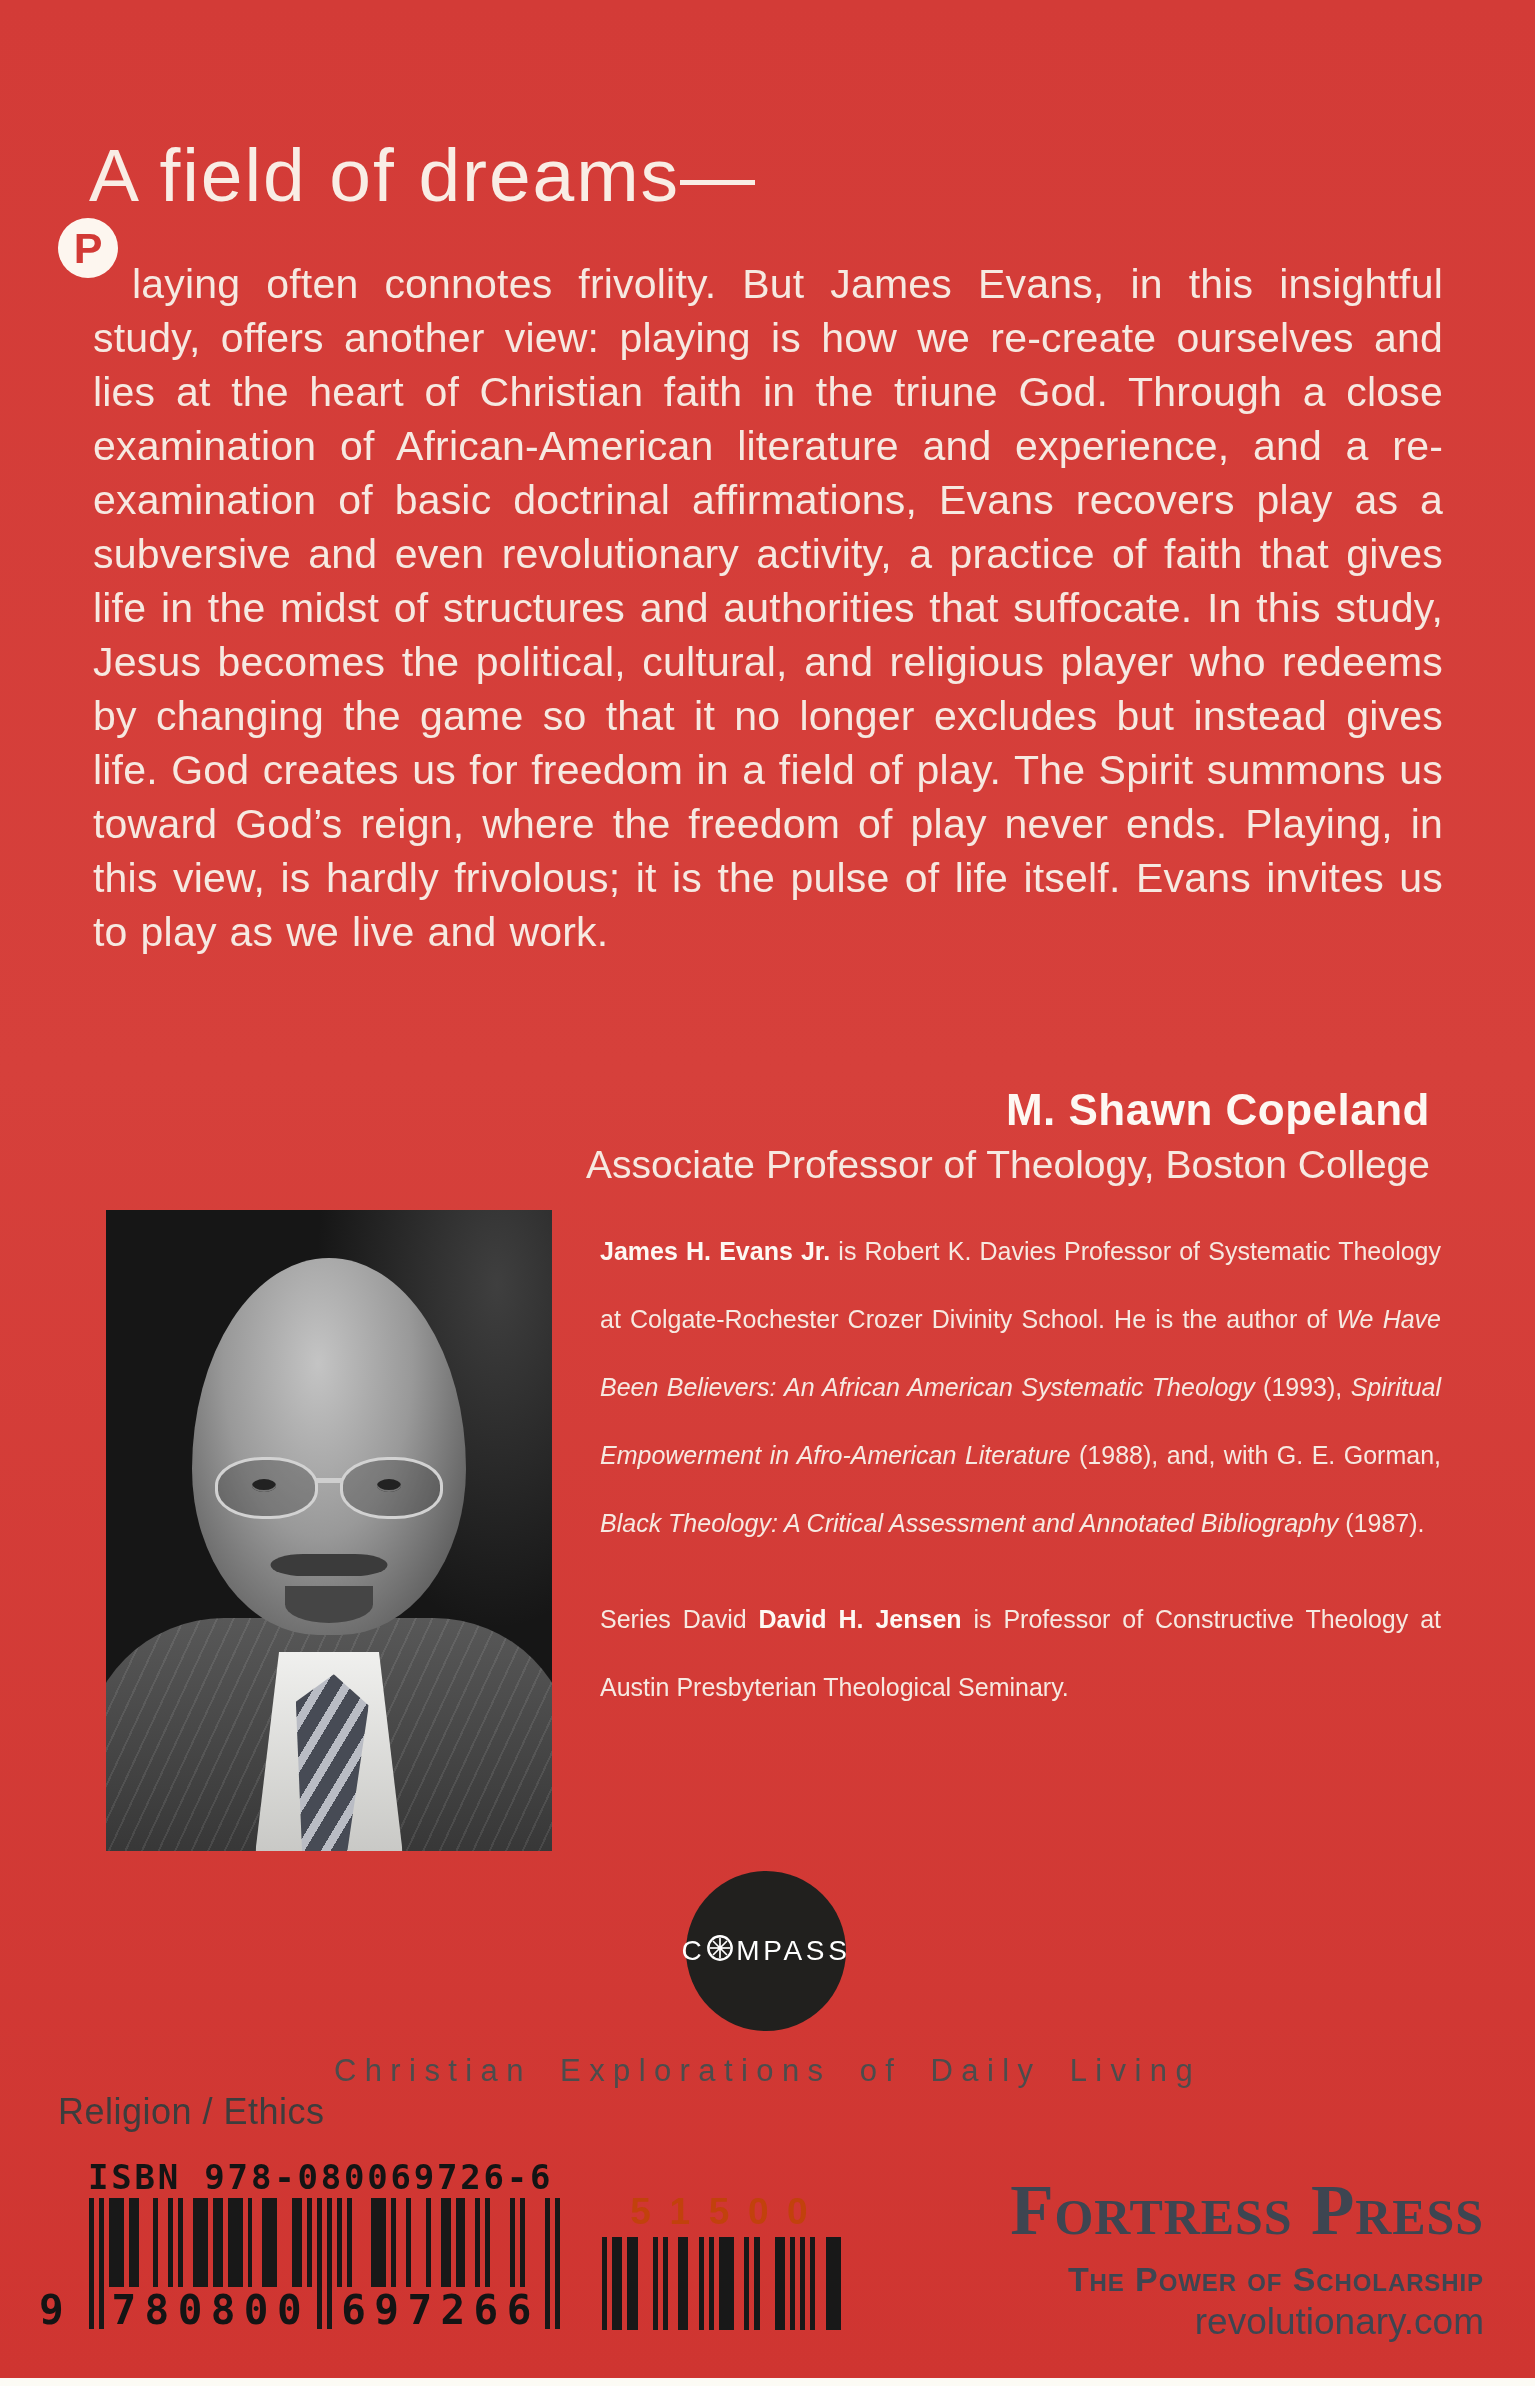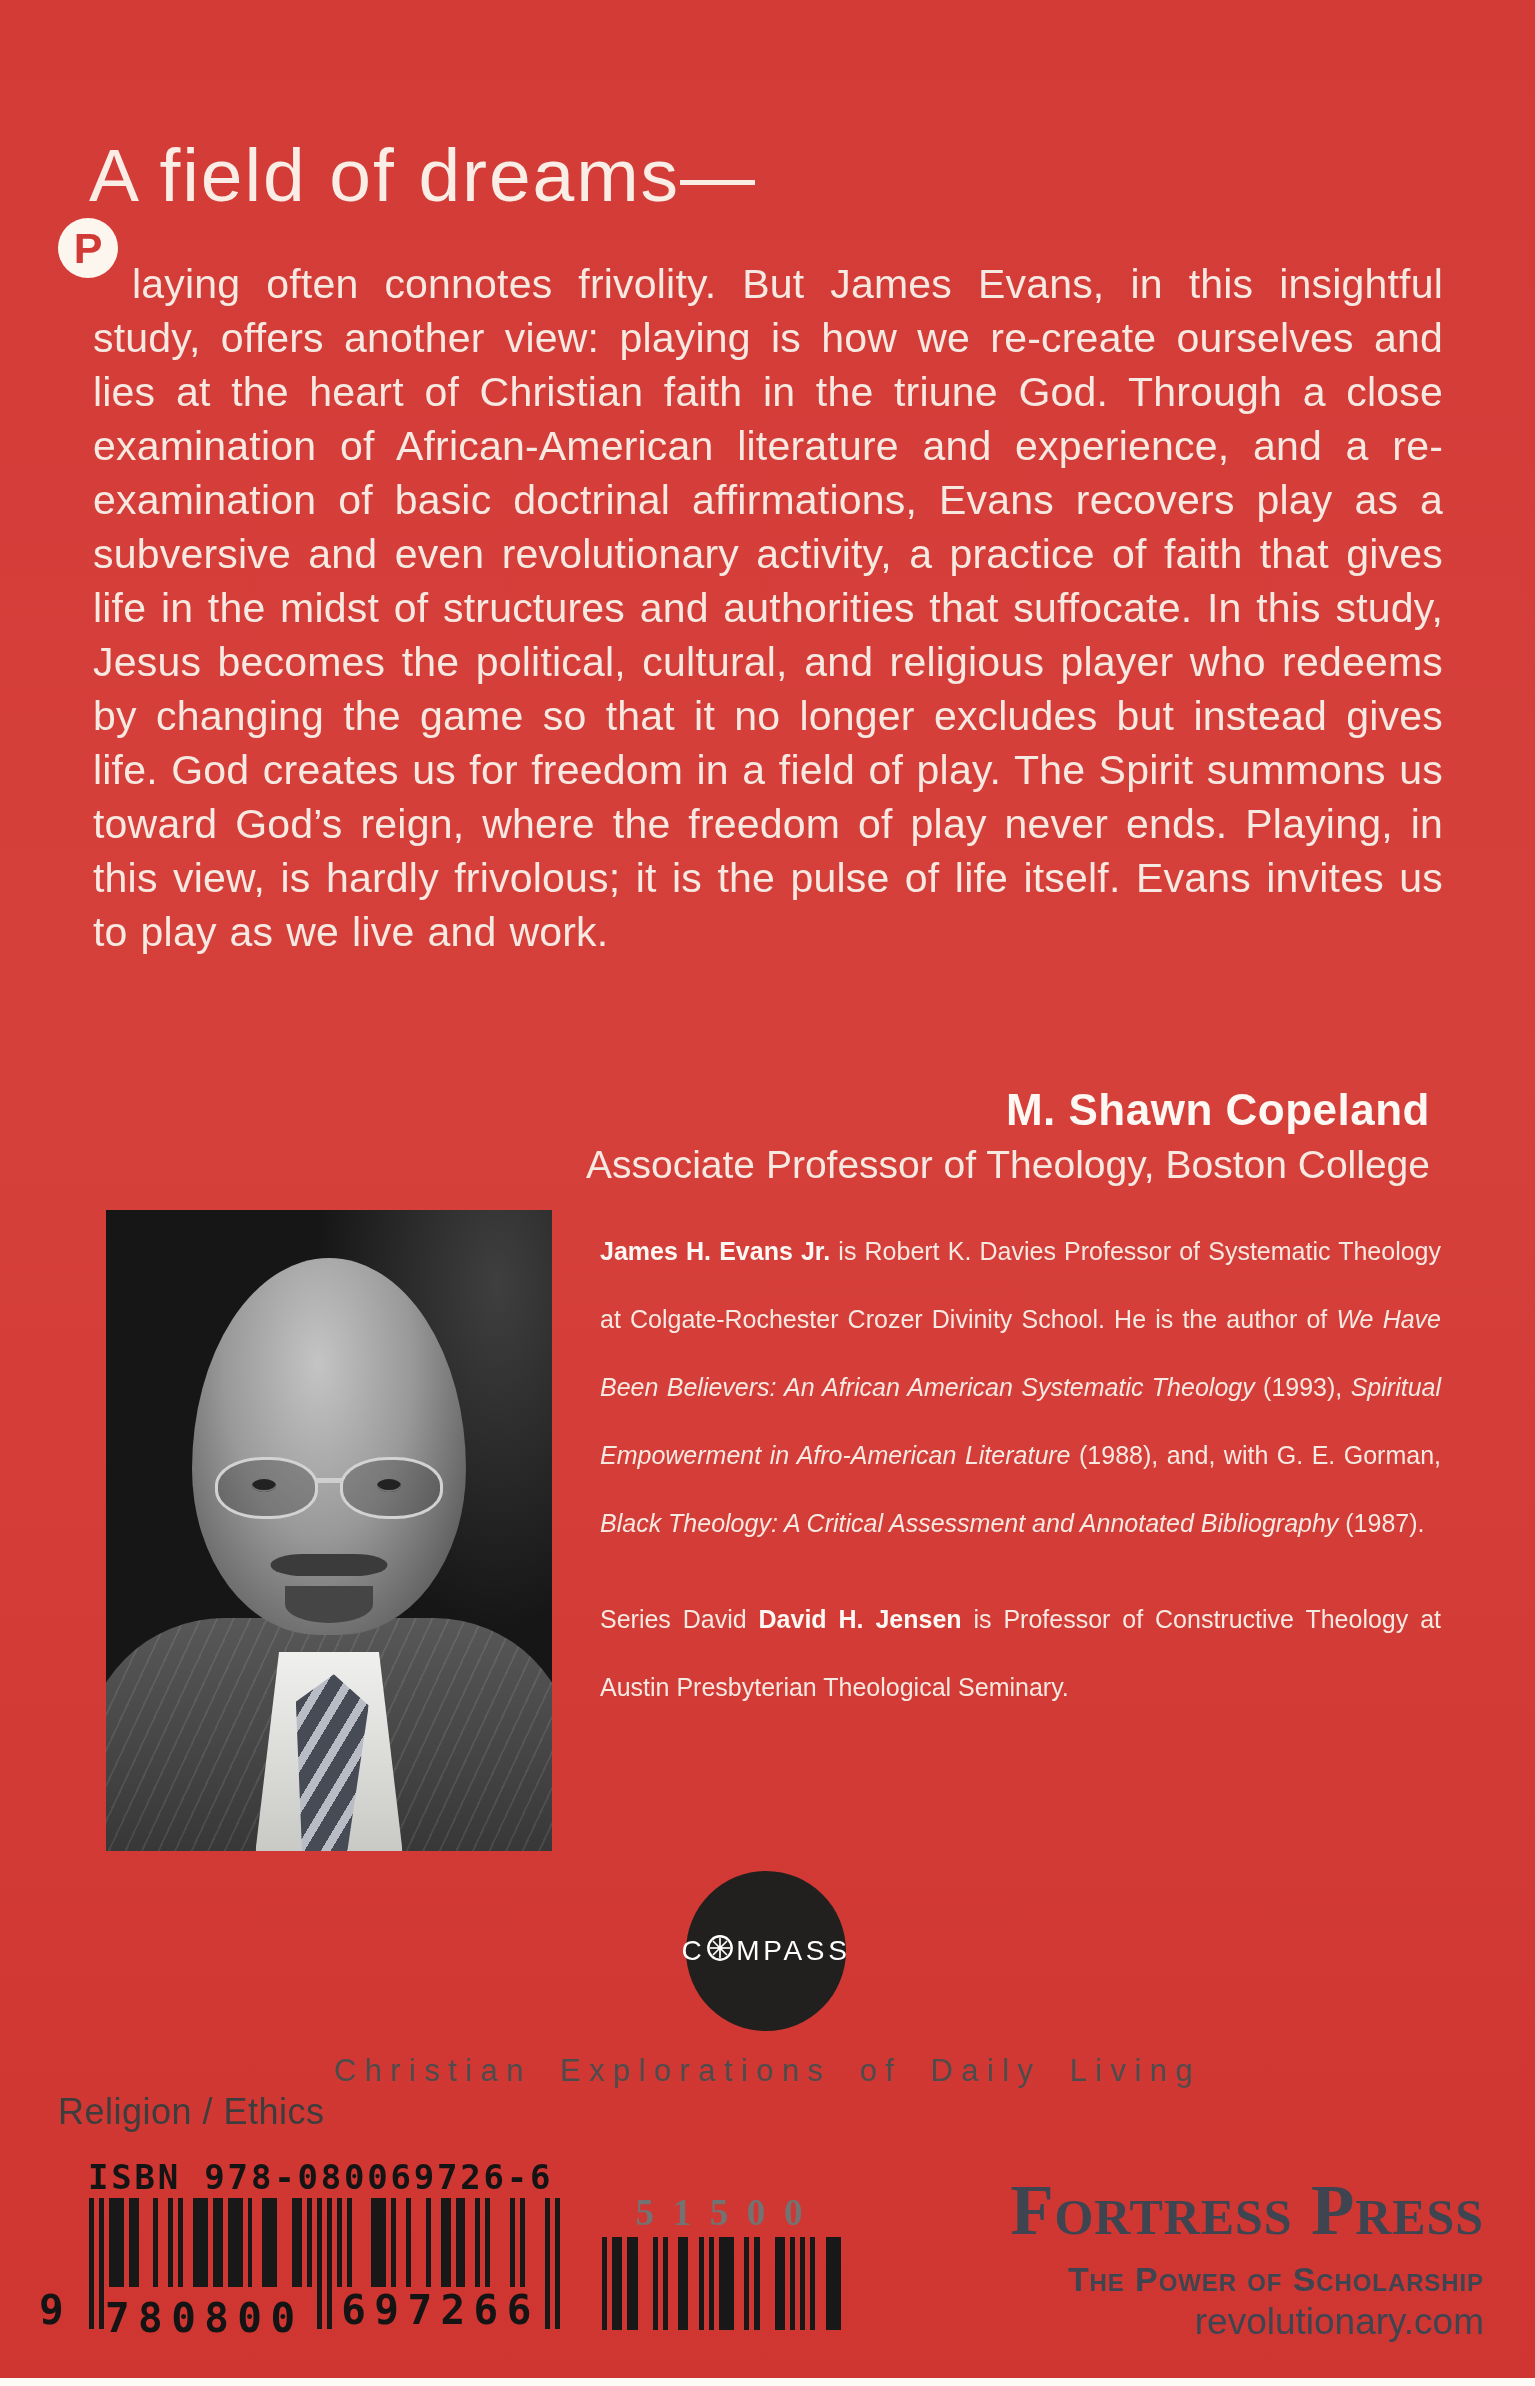--- a/index.html
+++ b/index.html
@@ -143,26 +143,26 @@
   }
   .bc-mod{flex:1 0 auto;height:89px;}
   .ean5 .bc-mod{height:93px;}
   .bc-mod.on{background:#181818;}
   .ean13 .bc-mod.guard{height:131px;}
   .bc-num{
     position:absolute;font-family:"DejaVu Sans Mono",monospace;font-weight:bold;
     font-size:41px;color:#141414;
   }
   .bc-num.n9{left:39px;top:2286px;}
-  .bc-num.nleft{left:105px;top:2286px;width:205px;text-align:left;letter-spacing:8.4px;margin-top:8px;}
+  .bc-num.nleft{left:105px;top:2286px;width:205px;text-align:right;letter-spacing:8.4px;}
   .bc-num.nright{left:338px;top:2286px;width:205px;text-align:center;letter-spacing:8.4px;}
   .price-code{
     position:absolute;left:597px;top:2191px;width:244px;text-align:center;
-    font-family:Liberation Serif, serif;font-weight:bold;
-    font-size:37px;letter-spacing:18.6px;text-indent:18.6px;color:#737373;
+    font-family:Liberation Sans, sans-serif;font-weight:bold;
+    font-size:37px;letter-spacing:18.6px;text-indent:18.6px;color:#c2410c;
   }
   .publisher{
     position:absolute;right:51px;top:2170px;text-align:right;
     font-family:"Liberation Serif",serif;font-variant:small-caps;font-weight:bold;
     font-size:71px;color:#3e4551;letter-spacing:0.9px;
   }
   .publisher-tagline{
     position:absolute;right:51px;top:2260px;text-align:right;
     font-variant:small-caps;font-weight:bold;font-size:34px;color:#3e4551;letter-spacing:0.9px;
   }

